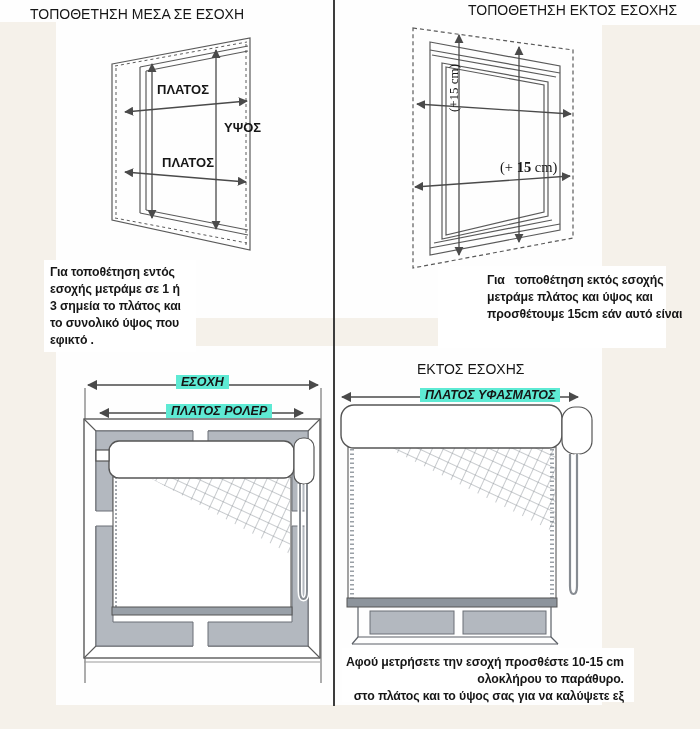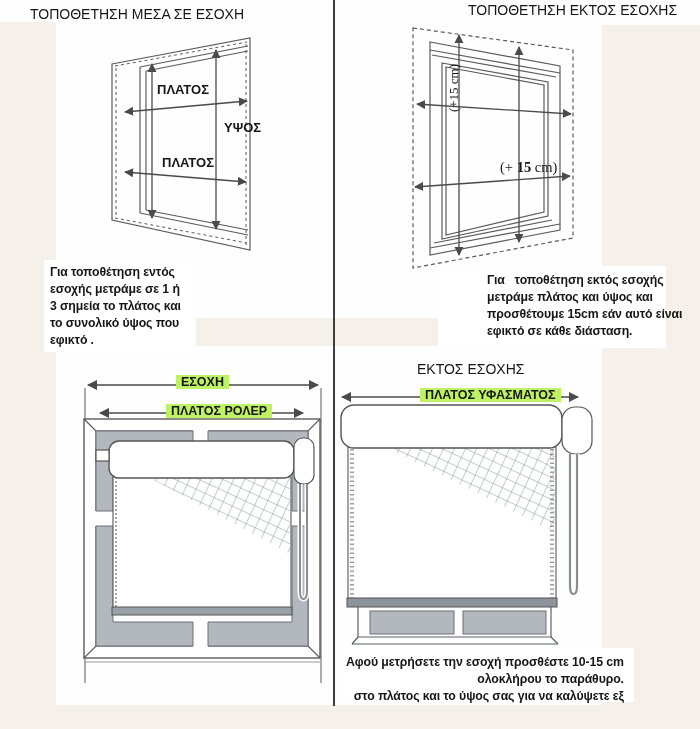--- a/index.html
+++ b/index.html
@@ -4,21 +4,21 @@
 <style>
   html,body{margin:0;padding:0;background:#fff;}
   .canvas{position:relative;width:700px;height:729px;background:#fefefe;overflow:hidden;
           font-family:"Liberation Sans",sans-serif;color:#161616;}
   .patch{position:absolute;background:#f5f1ea;z-index:0;}
   .whitebox{position:absolute;background:#fff;z-index:1;}
   .divider{position:absolute;left:333px;top:0;width:2px;height:706px;background:#3d3d3d;z-index:2;}
   svg.diagram{position:absolute;z-index:2;}
   .lbl{position:absolute;z-index:3;font-weight:bold;font-size:13px;line-height:14px;white-space:pre;}
   .title{position:absolute;z-index:3;font-weight:normal;font-size:14px;white-space:pre;}
-  .onwhite{background:#bef264;padding:0 5px;}
+  .onwhite{background:#5eead4;padding:0 5px;font-style:italic;}
   .serif{font-family:"Liberation Serif",serif;font-weight:normal;}
   .rot{transform:rotate(-90deg);text-align:center;}
   .note{position:absolute;z-index:3;font-weight:bold;font-size:12.3px;letter-spacing:-0.1px;}
   .note .ln{white-space:pre;line-height:17px;}
 </style>
 </head>
 <body>
 
 <div class="canvas">
 
@@ -102,21 +102,20 @@
     </g>
   </svg>
 
   <div class="lbl serif rot" style="left:409px;top:81px;width:90px;font-size:13px;">(+15 cm)</div>
   <div class="lbl serif" style="left:500px;top:160px;font-size:14.5px;"><span>(+ </span><span style="font-weight:bold">15</span><span> cm)</span></div>
 
   <div class="note" style="left:443px;top:272px;margin-left:44px;">
     <div class="ln">Για   τοποθέτηση εκτός εσοχής</div>
     <div class="ln">μετράμε πλάτος και ύψος και</div>
     <div class="ln">προσθέτουμε 15cm εάν αυτό είναι</div>
-    <div class="ln">εφικτό σε κάθε διάσταση.</div>
   </div>
 
   <svg class="diagram" style="left:58px;top:358px;" width="272" height="332" viewBox="0 0 272 332">
     <defs>
       <marker id="ah-bl" viewBox="0 0 10 10" refX="9" refY="5" markerWidth="8" markerHeight="8" orient="auto-start-reverse">
         <path d="M0,0 L10,5 L0,10 z" fill="#4a4a4a"></path>
       </marker>
       <pattern id="xh-bl" width="10" height="10" patternUnits="userSpaceOnUse" patternTransform="rotate(25)">
         <path d="M0,0 H10 M0,0 V10" stroke="#868c93" stroke-width="0.9" fill="none"></path>
       </pattern>

